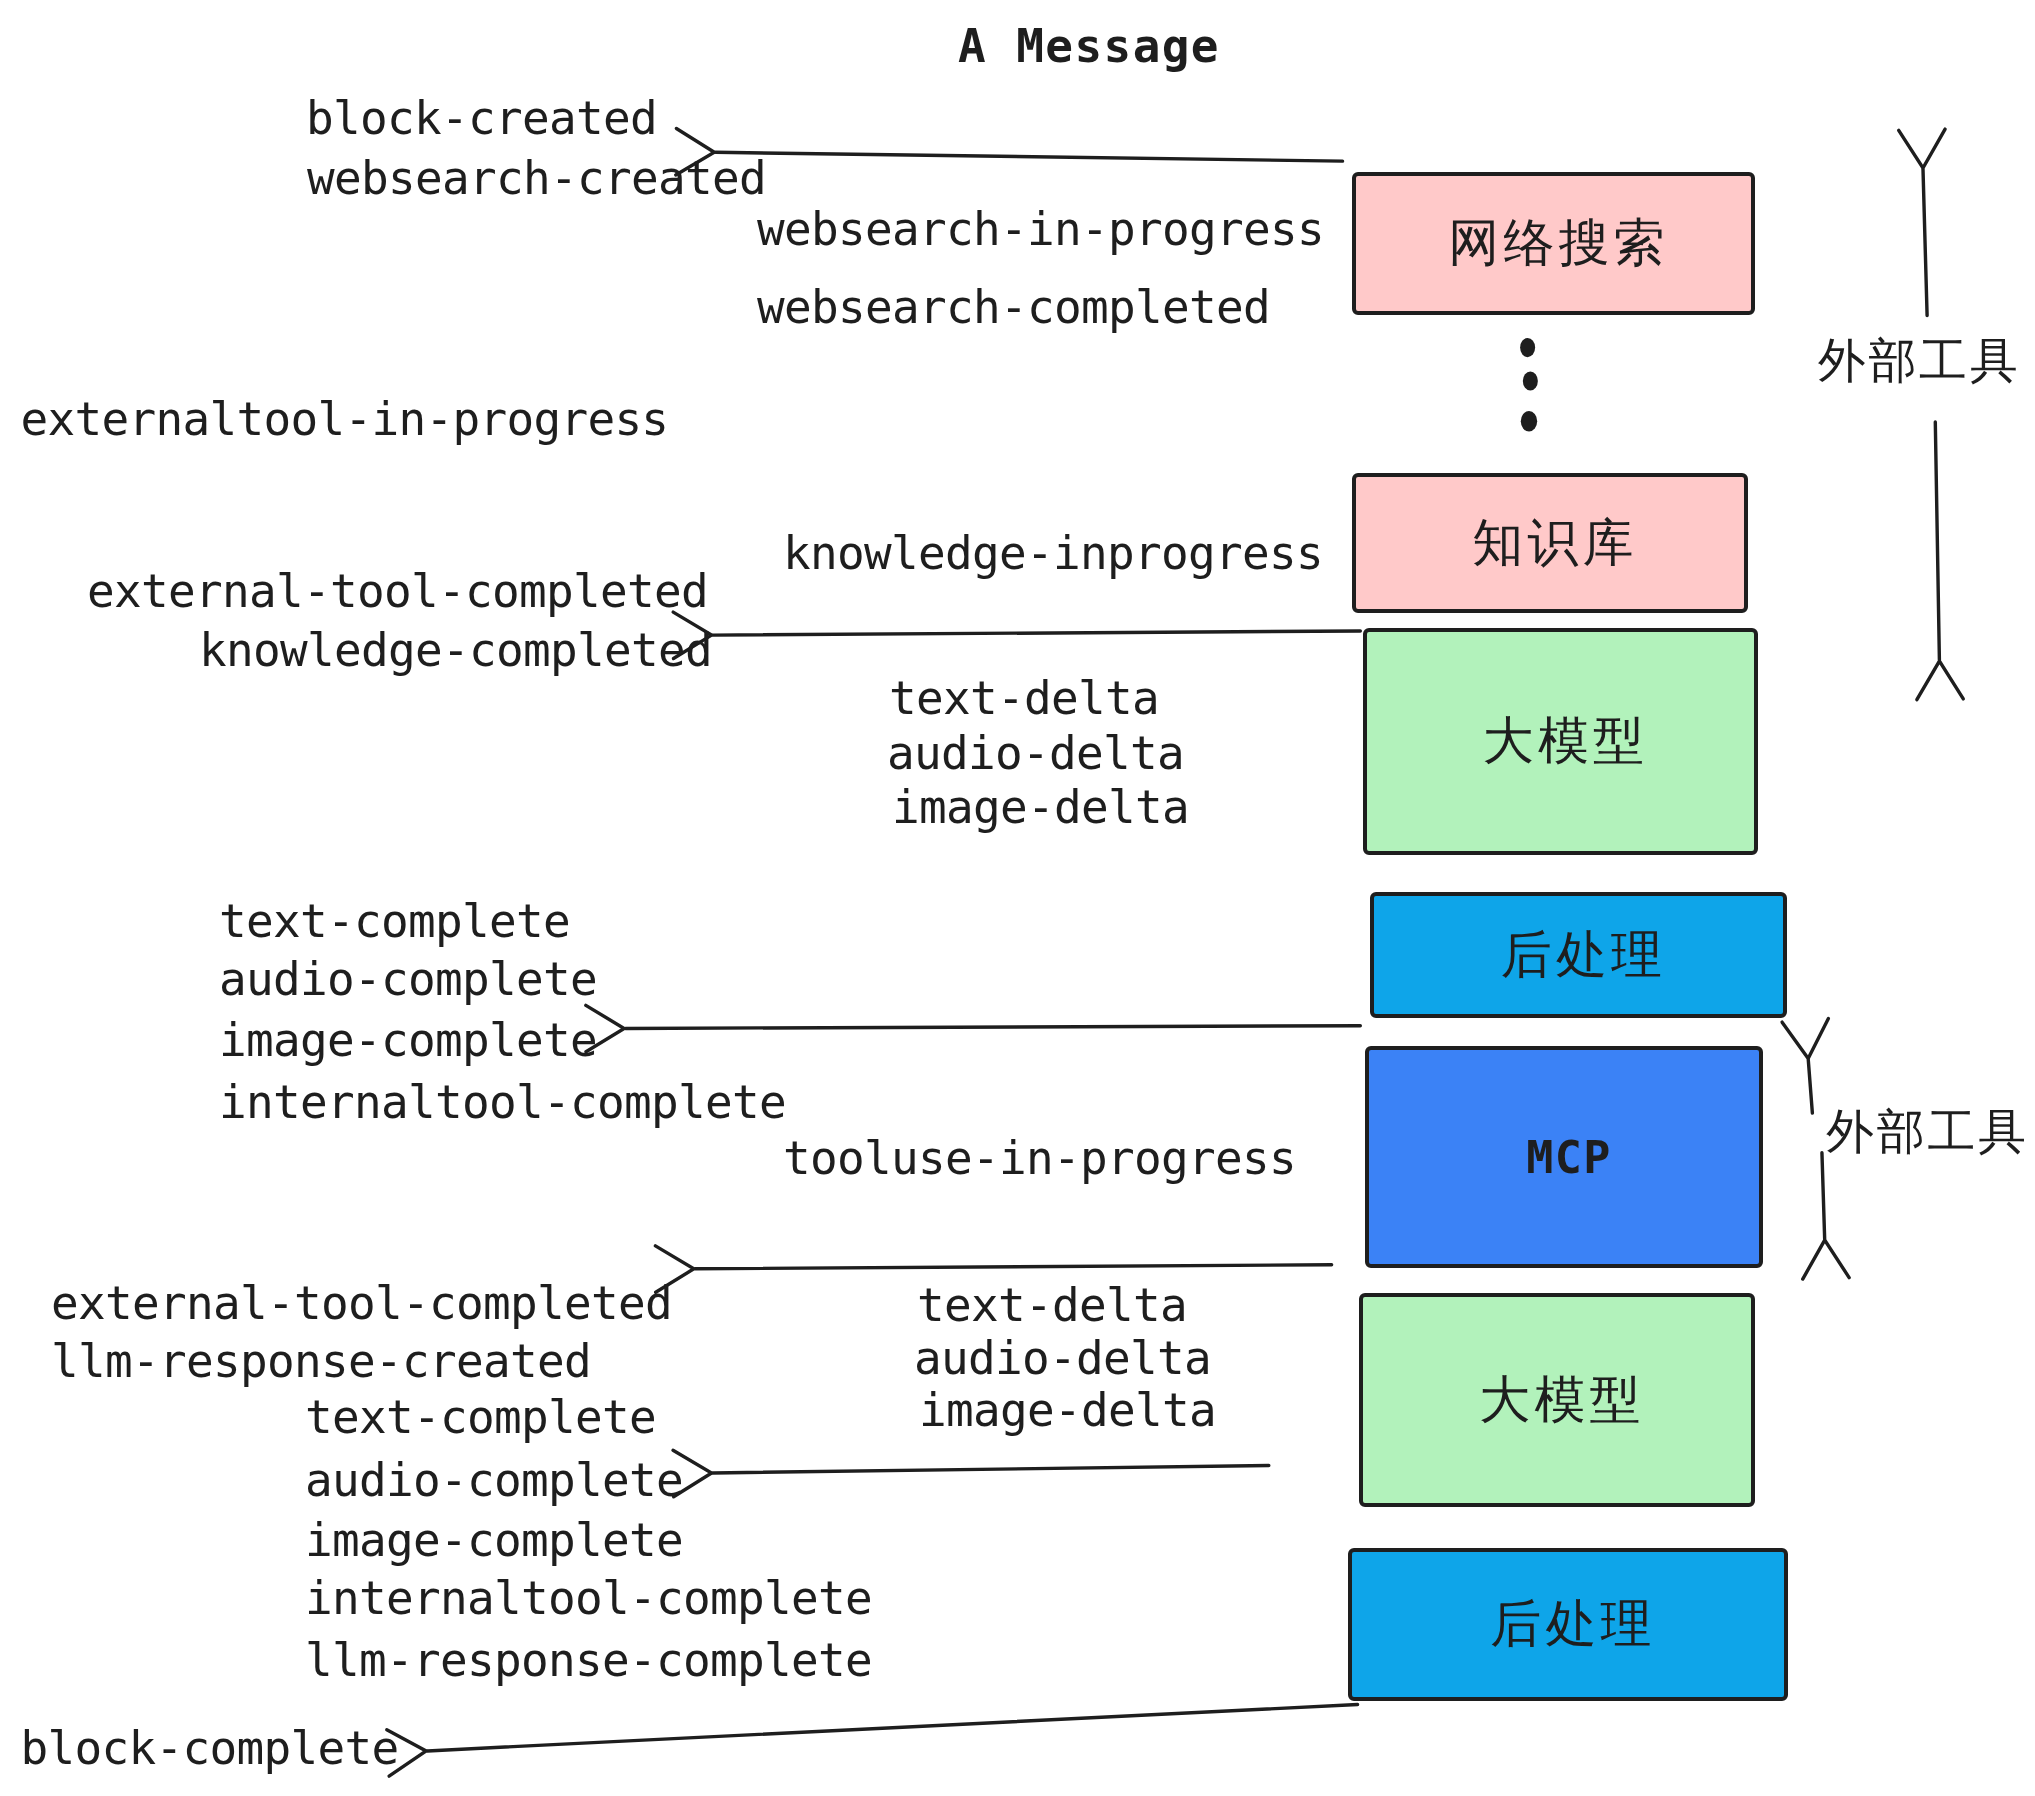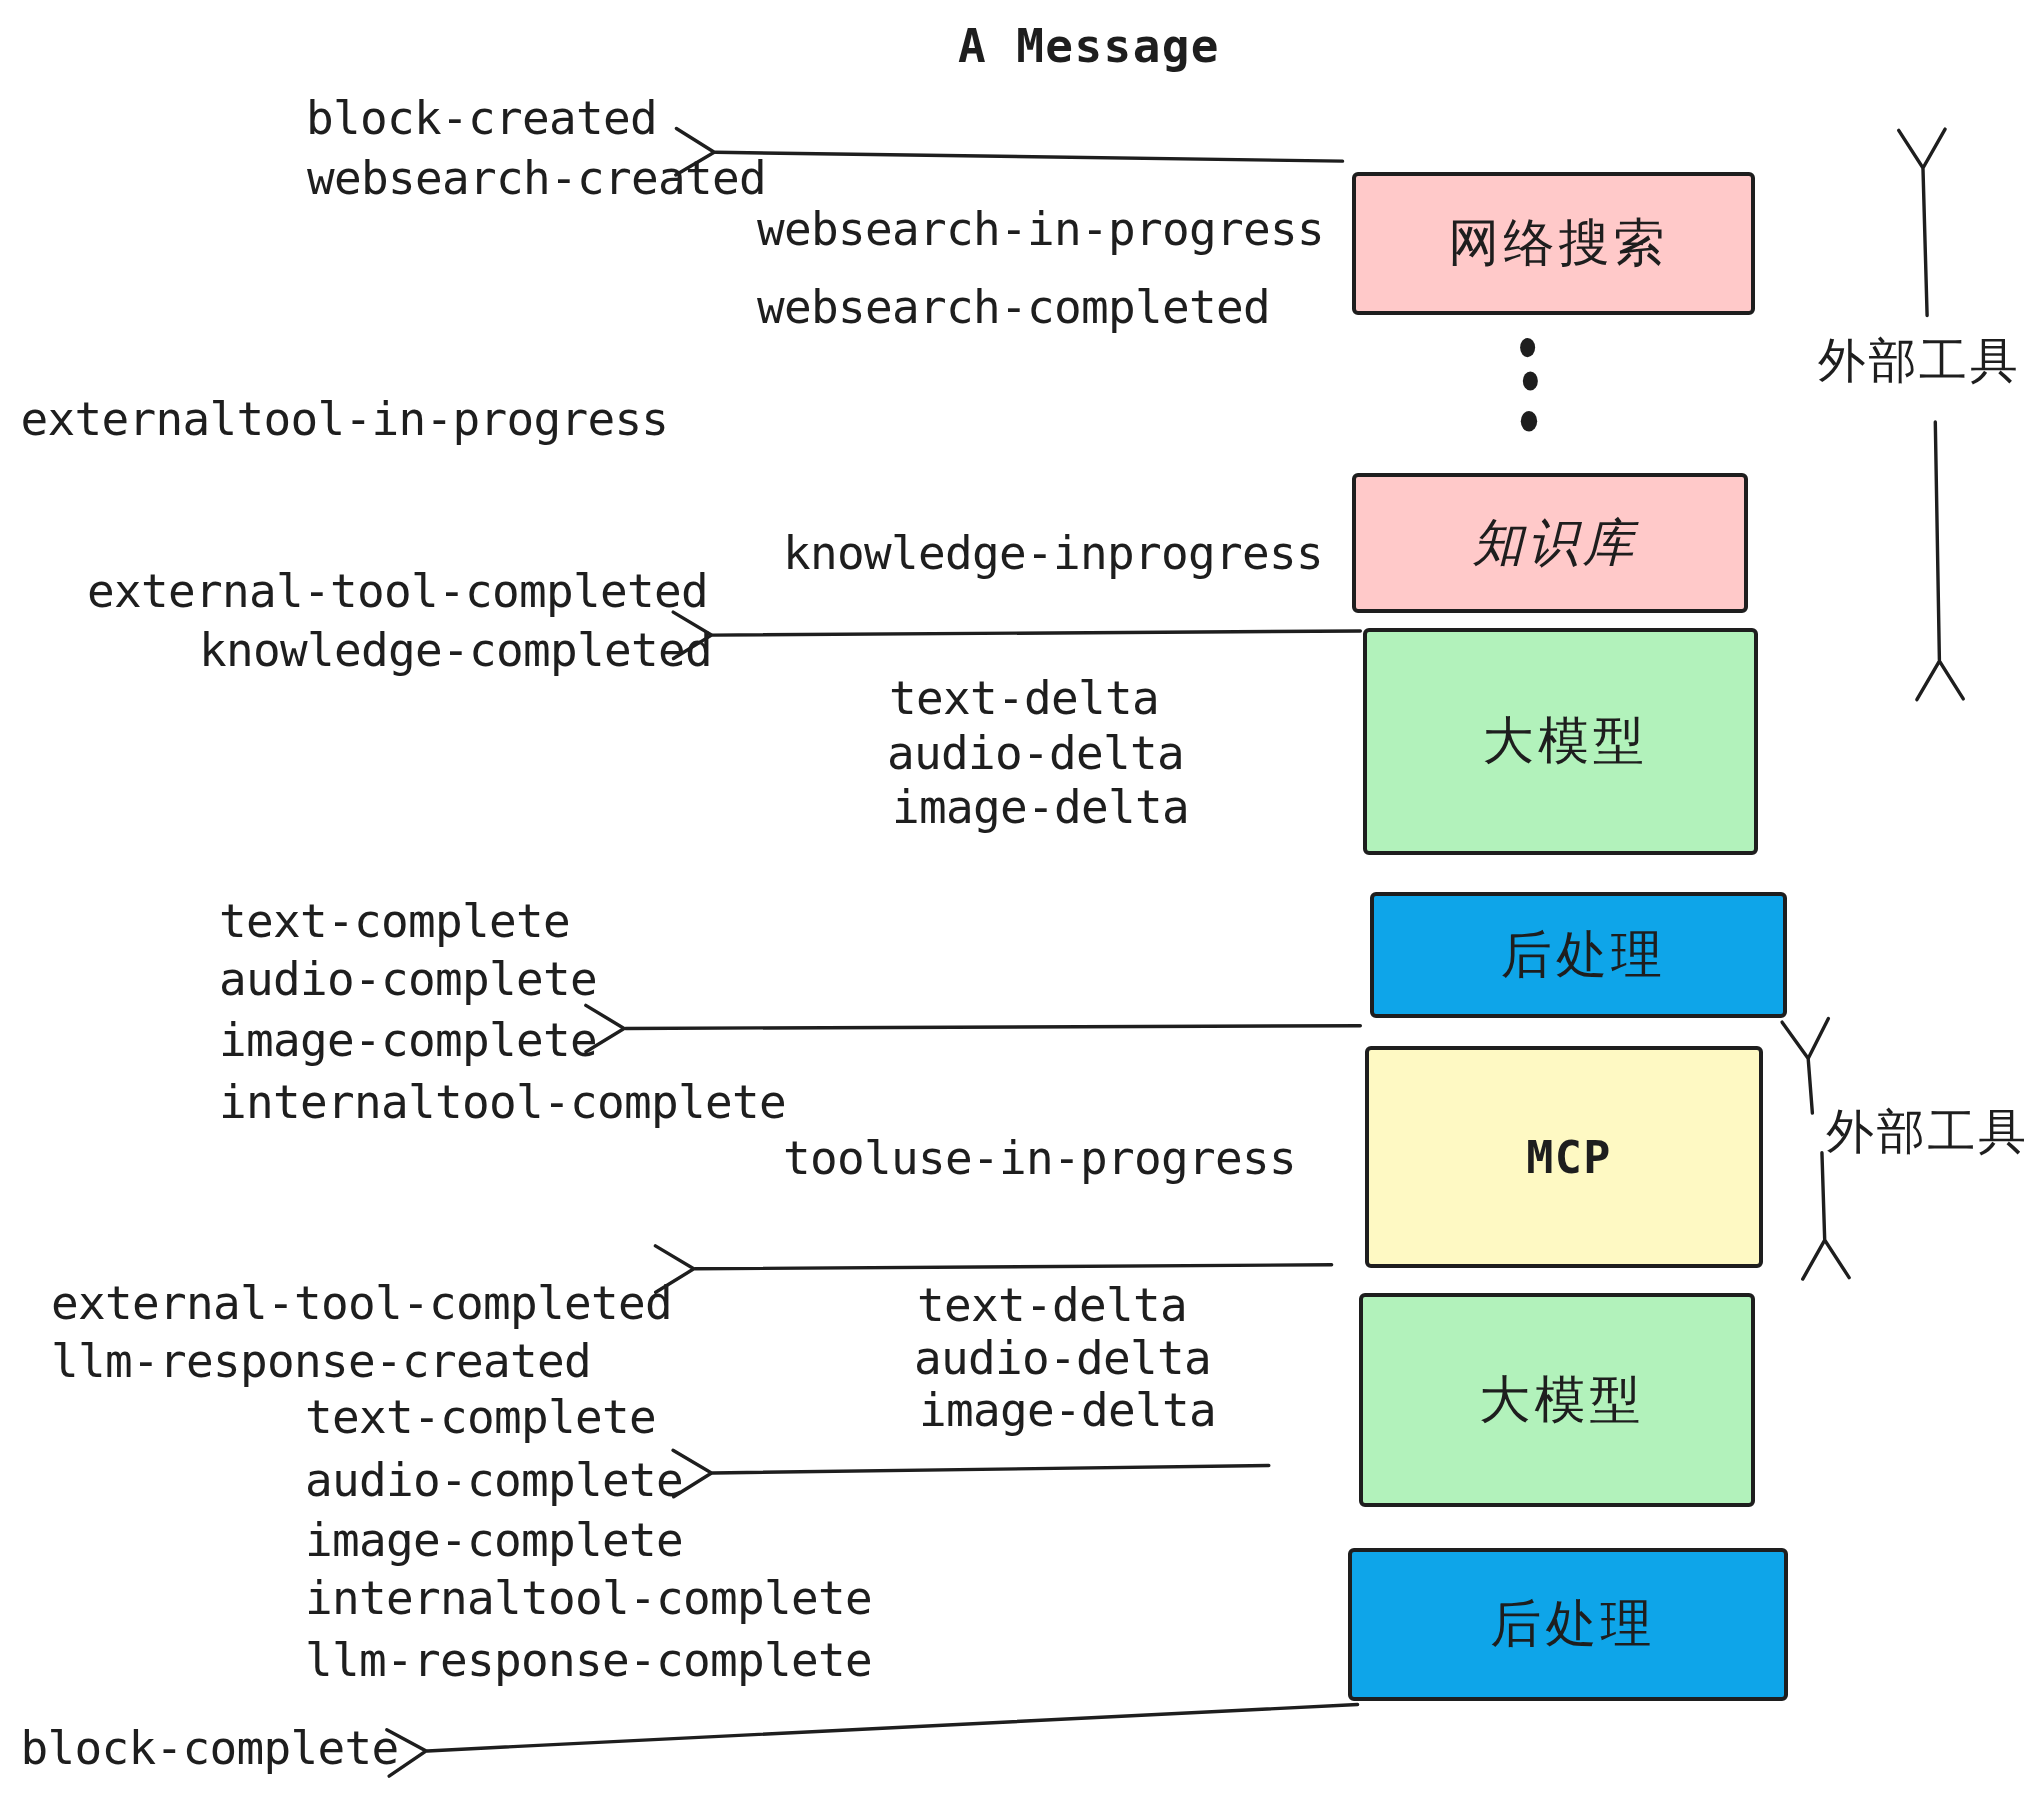--- a/index.html
+++ b/index.html
@@ -23,21 +23,21 @@
   .box .lbl{
     font-family:"DejaVu Sans","Liberation Sans",sans-serif;
     font-size:51px;font-weight:500;letter-spacing:4.1px;white-space:nowrap;
   }
   .box .lbl-mono{
     font-family:"DejaVu Sans Mono","Liberation Mono",monospace;
     font-size:45px;font-weight:700;letter-spacing:1.4px;white-space:nowrap;
   }
   .pink{background:#ffc9c9;}
   .green{background:#b2f2bb;}
-  .yellow{background:#fef9c3;}
+  .yellow{background:#3b82f6;}
   .whitebox{background:#0ea5e9;}
   .side-label{
     position:absolute;font-family:"DejaVu Sans","Liberation Sans",sans-serif;
     font-size:48px;font-weight:500;letter-spacing:2.7px;white-space:nowrap;
     transform:translateY(-50%);z-index:3;
   }
   .side-label.on-line{background:#ffffff;padding:0 2.7px;}
 </style>
 </head>
 <body>
@@ -72,21 +72,21 @@
       <ellipse cx="2241" cy="558" rx="11" ry="14"></ellipse>
       <ellipse cx="2239" cy="617" rx="12" ry="15"></ellipse>
     </g>
   </svg>
 
   <div class="title">A Message</div>
 
   <div class="box pink" style="left:1352px;top:172px;width:403px;height:143px;">
     <span class="lbl">网络搜索</span>
   </div>
-  <div class="box pink" style="left:1352px;top:473px;width:396px;height:140px;font-style:italic;">
+  <div class="box pink" style="left:1352px;top:473px;width:396px;height:140px;">
     <span class="lbl">知识库</span>
   </div>
   <div class="box green" style="left:1363px;top:628px;width:395px;height:227px;">
     <span class="lbl">大模型</span>
   </div>
   <div class="box whitebox" style="left:1370px;top:892px;width:417px;height:126px;">
     <span class="lbl">后处理</span>
   </div>
   <div class="box yellow" style="left:1365px;top:1046px;width:398px;height:222px;">
     <span class="lbl-mono">MCP</span>

